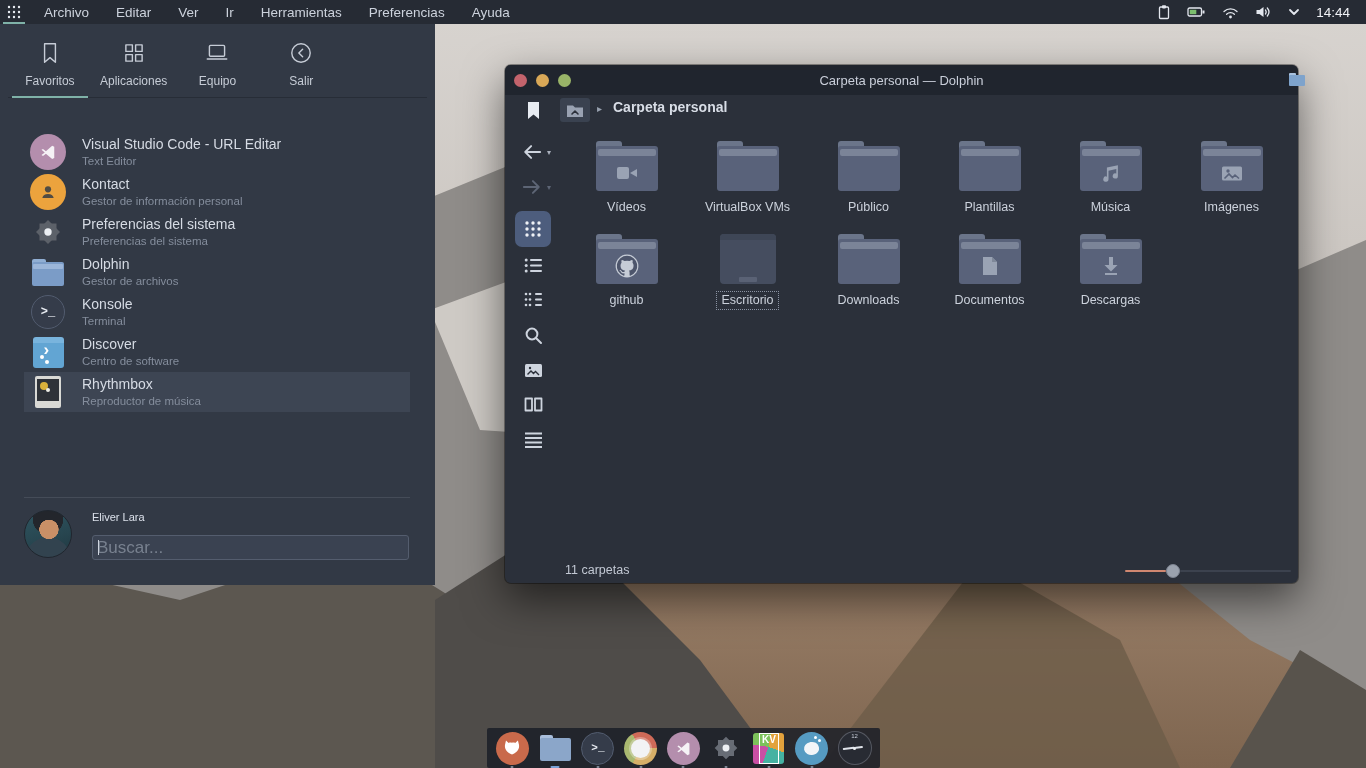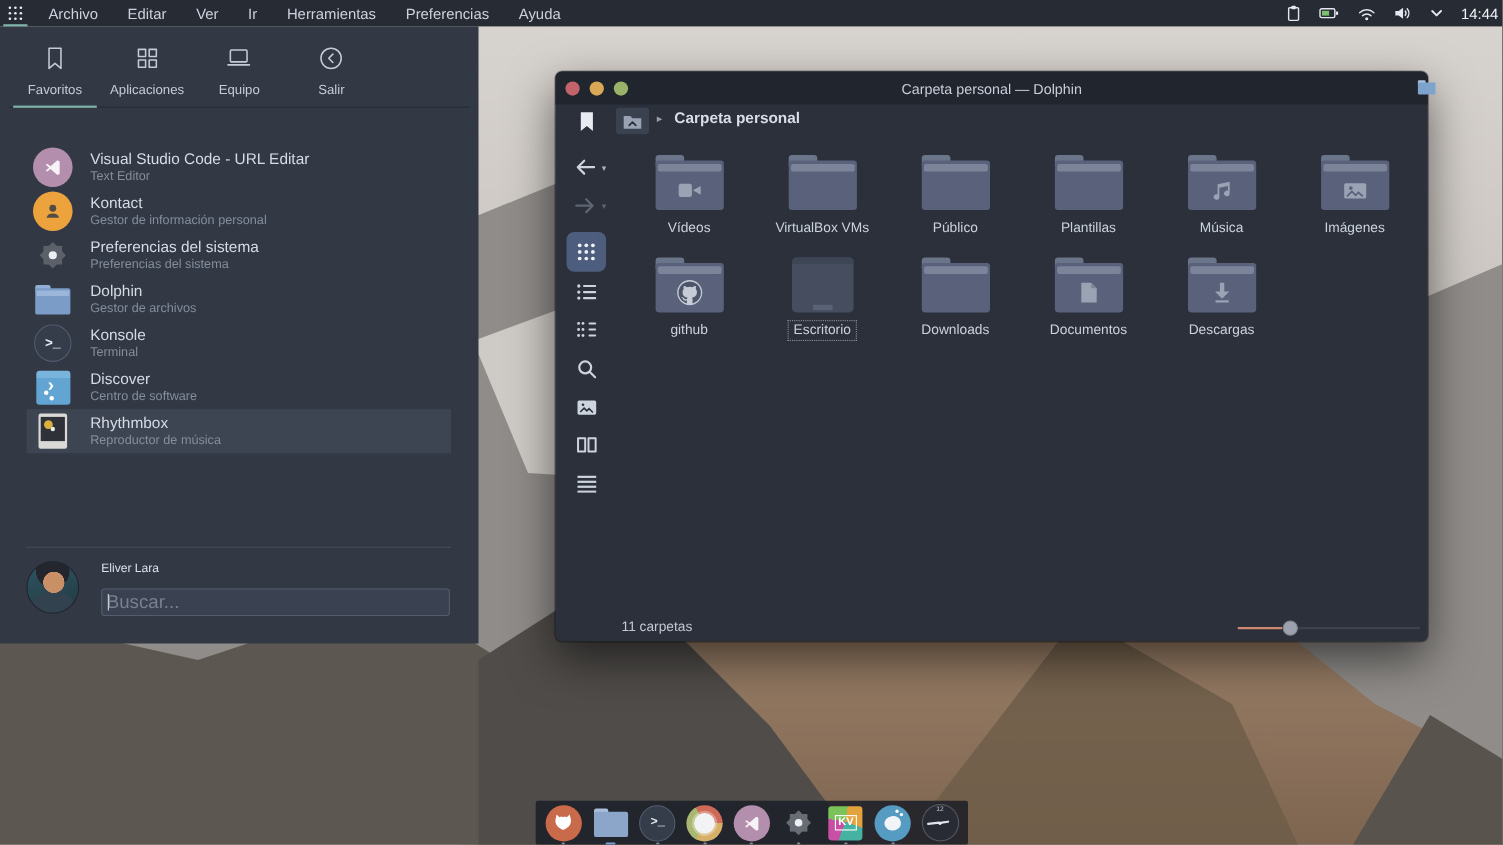--- a/index.html
+++ b/index.html
@@ -13,21 +13,21 @@
   
   .wallpaper{position:absolute;inset:0;z-index:0;}
 
   
   .topbar{position:absolute;top:0;left:0;right:0;height:24px;background:#262b34;z-index:60;
           display:flex;align-items:center;color:#ccd2dc;}
   .launcher-btn{position:relative;width:28px;height:24px;display:flex;align-items:center;justify-content:center;color:#e8ecf2;}
   .launcher-btn::after{content:"";position:absolute;left:3px;right:3px;bottom:0;height:2px;background:#7fb2a8;}
   .menus{display:flex;gap:27px;margin-left:16px;font-size:13.5px;}
   .menu-item{cursor:default;}
-  .tray{margin-left:auto;display:flex;align-items:center;gap:16px;margin-right:4px;color:#e3e7ee;}
+  .tray{margin-left:auto;display:flex;align-items:center;gap:16px;margin-right:16px;color:#e3e7ee;}
   .clock-text{font-size:13.5px;color:#f0f2f6;}
 
   
   .panel{position:absolute;left:0;top:24px;width:435px;height:561px;background:#323945;z-index:40;}
   .tabs{position:absolute;top:6px;left:8px;right:8px;height:68px;border-bottom:1px solid #272d37;display:flex;}
   .tab{width:83.8px;display:flex;flex-direction:column;align-items:center;justify-content:center;gap:8px;
        color:#c6ccd6;font-size:12px;position:relative;}
   .tab.active::after{content:"";position:absolute;left:4px;right:4px;bottom:-1px;height:2px;background:#7fb2a8;}
   .apps{position:absolute;top:108px;left:0;right:0;}
   .app-row{display:flex;align-items:center;height:40px;margin:0 25px 0 24px;padding-left:6px;gap:16px;}
@@ -129,21 +129,21 @@
   .ind{position:absolute;bottom:-3px;left:50%;transform:translateX(-50%);width:3px;height:2px;border-radius:1px;background:#808998;}
   .ind.wide{width:9px;background:#7aa2d8;}
   .dcirc{width:33px;height:33px;border-radius:50%;display:flex;align-items:center;justify-content:center;}
   .dfolder{position:relative;width:31px;height:26px;}
   .dfolder .t{position:absolute;top:0;left:0;width:13px;height:6px;border-radius:2px 2px 0 0;background:#a9bedb;}
   .dfolder .b{position:absolute;top:3px;left:0;width:31px;height:23px;border-radius:2px;background:#8ba6c9;}
   .chrome{width:33px;height:33px;border-radius:50%;position:relative;
           background:conic-gradient(from -30deg,#cf6a58 0 33%,#d6af68 33% 66%,#a9b870 66% 100%);}
   .chrome::after{content:"";position:absolute;inset:7px;background:#f2f3f5;border-radius:50%;
                  box-shadow:0 0 0 2px rgba(255,255,255,.3);}
-  .kvicon{width:31px;height:31px;border-radius:3px;display:flex;align-items:center;justify-content:center;
+  .kvicon{width:31px;height:31px;border-radius:3px;display:flex;justify-content:center;
           background:conic-gradient(from 200deg at 50% 45%,#c94fa4 0 22%,#7cc25a 22% 47%,#e3a23c 47% 75%,#45b2a2 75% 100%);}
   .kvtxt{font-size:10px;font-weight:bold;color:#fff;border:1px solid #fff;padding:0 2px;line-height:12px;}
   .blueapp{width:33px;height:33px;border-radius:50%;background:#569bc2;position:relative;}
   .blueapp .blob{position:absolute;left:9px;top:10px;width:15px;height:13px;border-radius:50% 50% 46% 54%;background:#f2f5f8;transform:rotate(-12deg);}
   .blueapp .bd{position:absolute;width:3px;height:3px;border-radius:50%;background:#fff;}
   .clockw{width:34px;height:34px;border-radius:50%;background:rgba(42,47,58,.55);
           border:1px solid rgba(200,205,215,.28);position:relative;}
   .c12{position:absolute;top:1px;left:0;right:0;text-align:center;font-size:6px;color:#c6ccd6;line-height:7px;}
   .hand{position:absolute;left:50%;bottom:50%;transform-origin:50% 100%;background:#dfe3ea;border-radius:1px;}
   .hh{width:2px;height:8px;margin-left:-1px;transform:rotate(82deg);}

